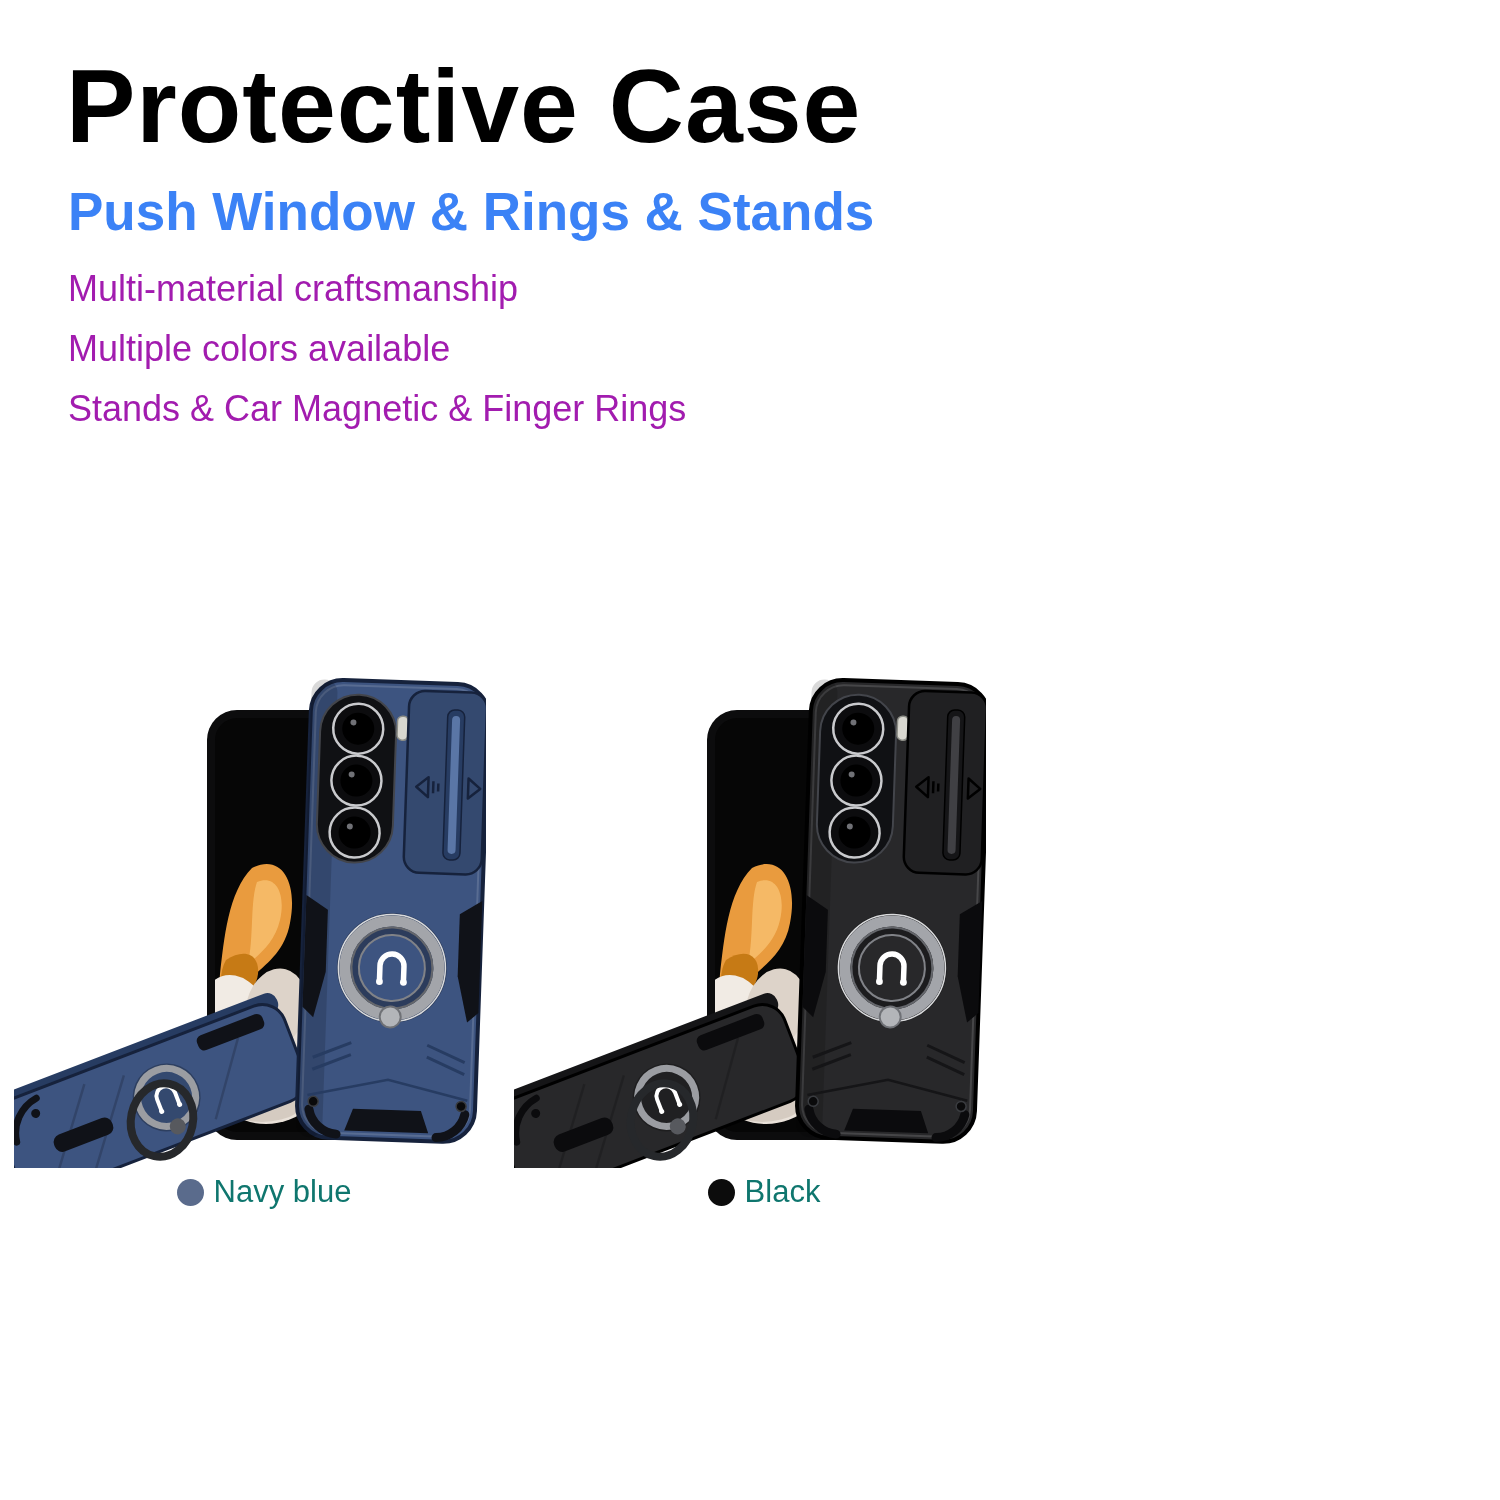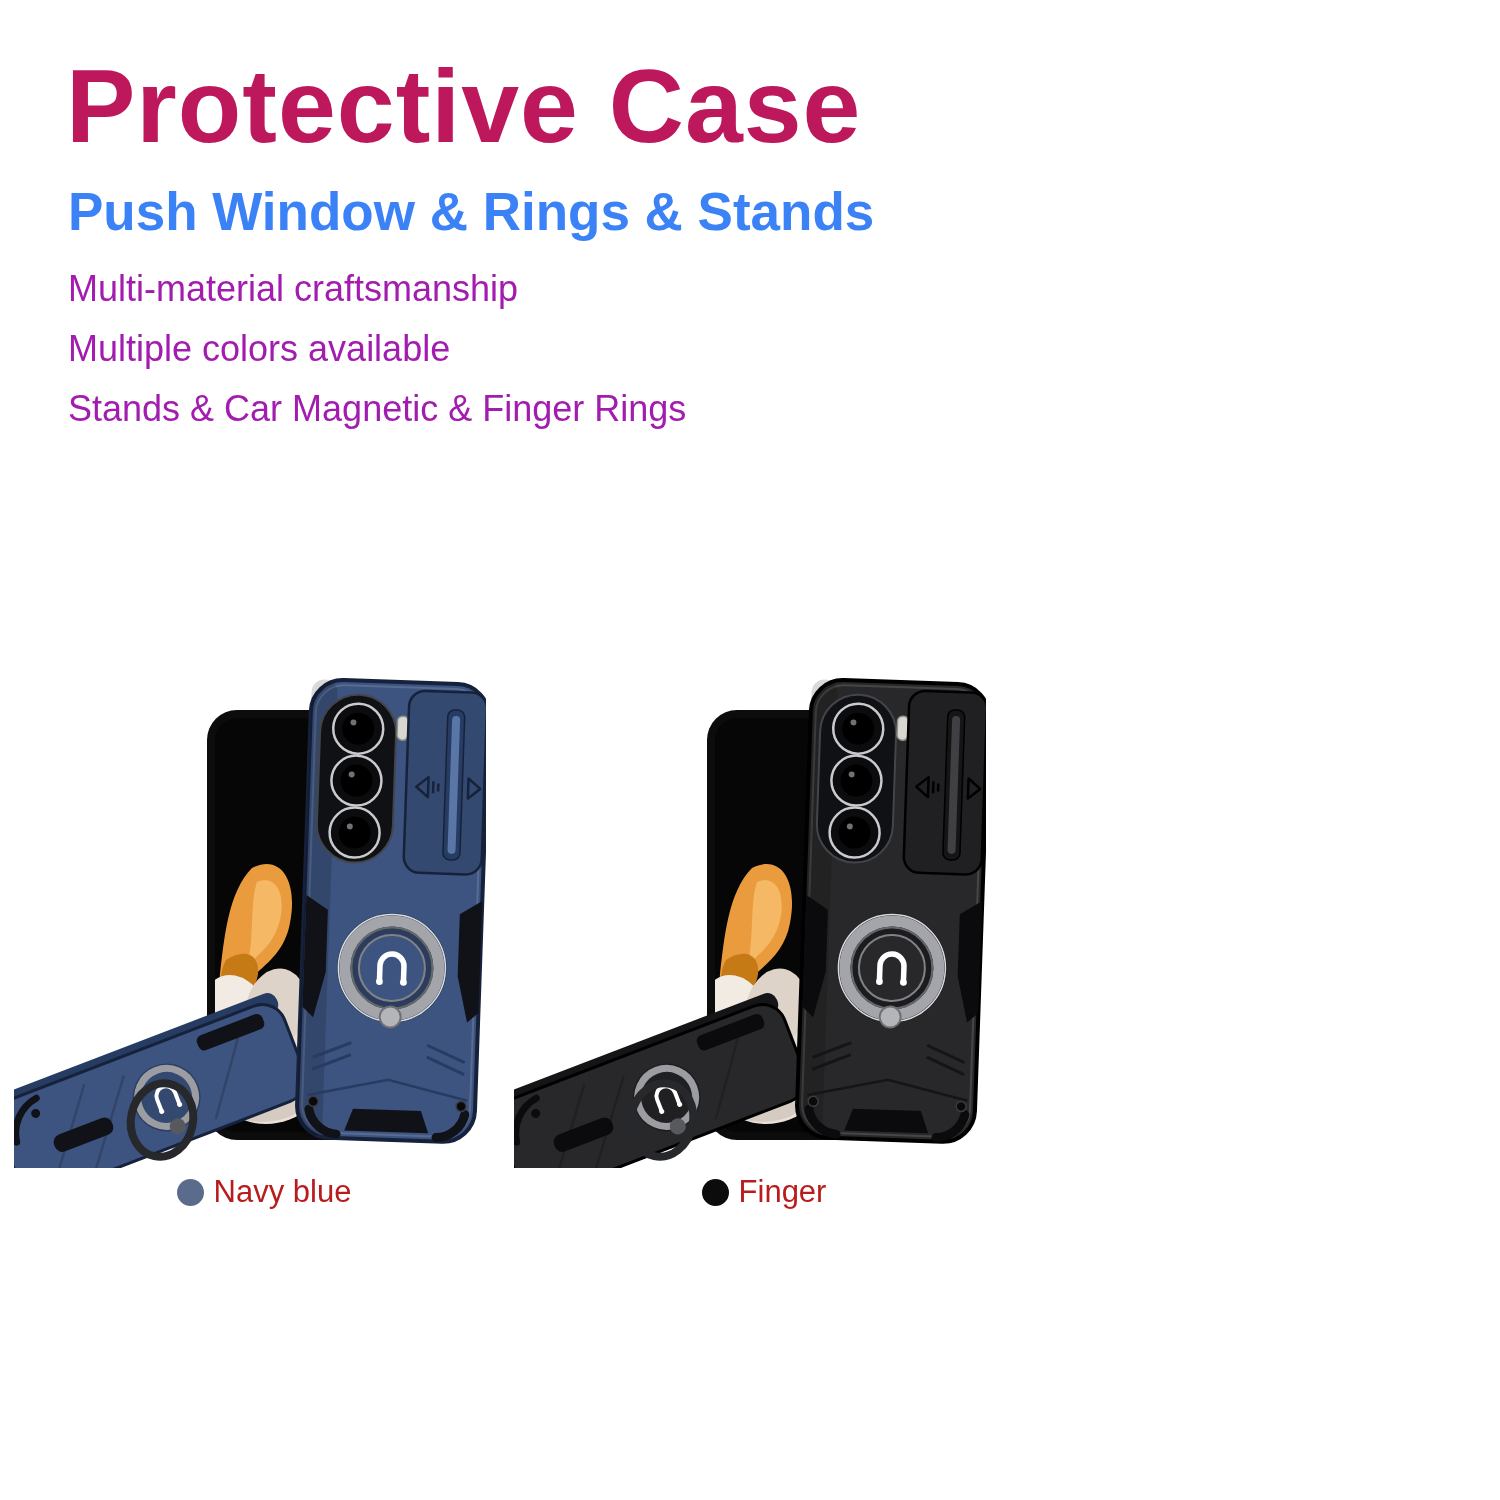--- a/index.html
+++ b/index.html
@@ -20,21 +20,21 @@
   .features{margin:24px 0 0 2px;}
   .features p{
     margin:0 0 13px 0;font-size:36px;font-weight:400;color:#a21caf;line-height:1.3;
   }
   
   .products{position:absolute;left:0;top:668px;width:1500px;display:flex;}
   .product{width:500px;display:flex;flex-direction:column;align-items:center;}
   svg.scene{width:472px;height:500px;display:block;}
   .label{
     display:flex;align-items:center;gap:10px;margin-top:6px;transform:translateX(14px);
-    font-size:31px;color:#b91c1c;
+    font-size:31px;color:#0f766e;
   }
   .dot{width:27px;height:27px;border-radius:50%;display:inline-block;background:#888;}
   .hidden-defs{position:absolute;width:0;height:0;overflow:hidden;}
 </style>
 </head>
 <body>
 
 <svg class="hidden-defs" aria-hidden="true">
   <defs>
     <clipPath id="scr">
@@ -124,21 +124,21 @@
         <path d="M302,444 A30,30 0 0 0 330,468" stroke="var(--c-insert,#0c0c0c)" stroke-width="9" fill="none" stroke-linecap="round"></path>
         <path d="M458,444 A30,30 0 0 1 430,468" stroke="var(--c-insert,#0c0c0c)" stroke-width="9" fill="none" stroke-linecap="round"></path>
         <circle cx="306" cy="436" r="5" fill="#0a0a0b" stroke="#3a3c40" stroke-width="1.5"></circle>
         <circle cx="454" cy="436" r="5" fill="#0a0a0b" stroke="#3a3c40" stroke-width="1.5"></circle>
       </g>
     </symbol>
   </defs>
 </svg>
 
 <header class="header">
-  <h1 class="title" style="color: #be185d;">Protective Case</h1>
+  <h1 class="title" style="color: #000000;">Protective Case</h1>
   <h2 class="subtitle">Push Window &amp; Rings &amp; Stands</h2>
   <div class="features">
     <p>Multi-material craftsmanship</p>
     <p>Multiple colors available</p>
     <p>Stands &amp; Car Magnetic &amp; Finger Rings</p>
   </div>
 </header>
 
 <section class="products">
 
@@ -152,17 +152,17 @@
     </figcaption>
   </figure>
 
 
   <figure class="product" style="margin:0">
     <svg class="scene" viewBox="0 0 472 500" style="--c-main: #28282a; --c-light: #404044; --c-dark: #151517; --c-shade: #202022; --c-edge: #000000; --c-insert: #0b0b0d;">
       <use href="#case-scene"></use>
     </svg>
     <figcaption class="label">
       <span class="dot" style="background: rgb(12, 12, 12);"></span>
-      <span>Finger</span>
+      <span>Black</span>
     </figcaption>
   </figure>
 
 </section>
 
 </body></html>

